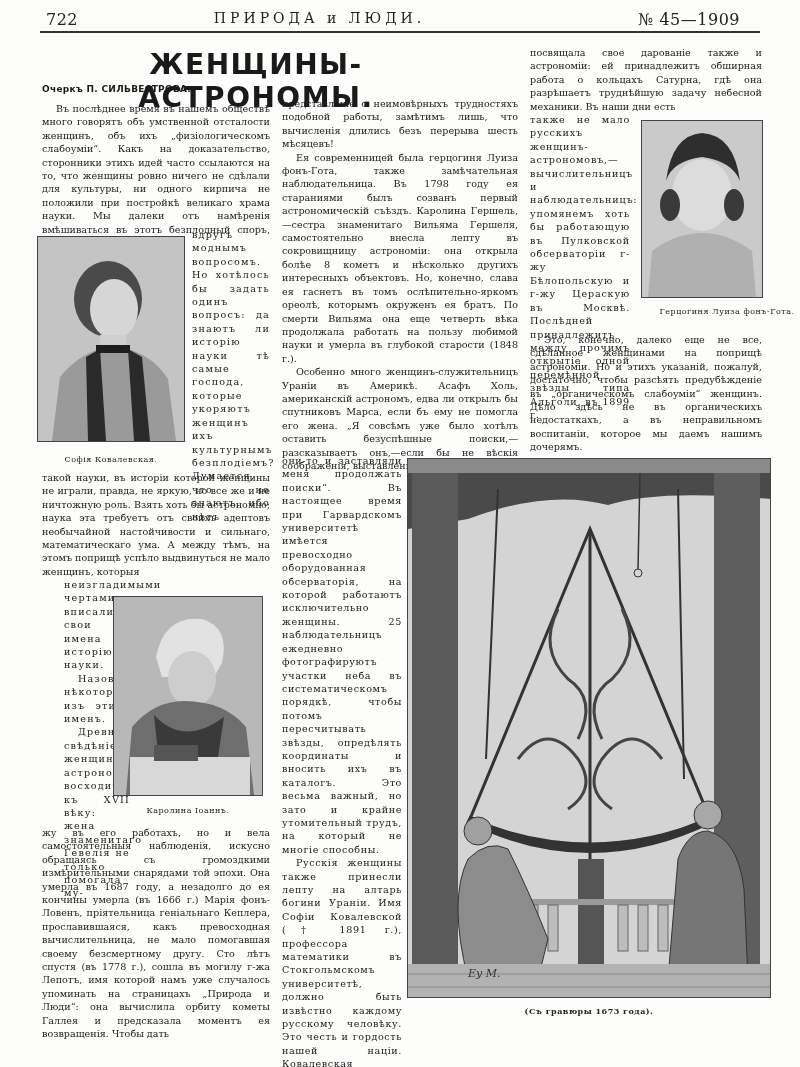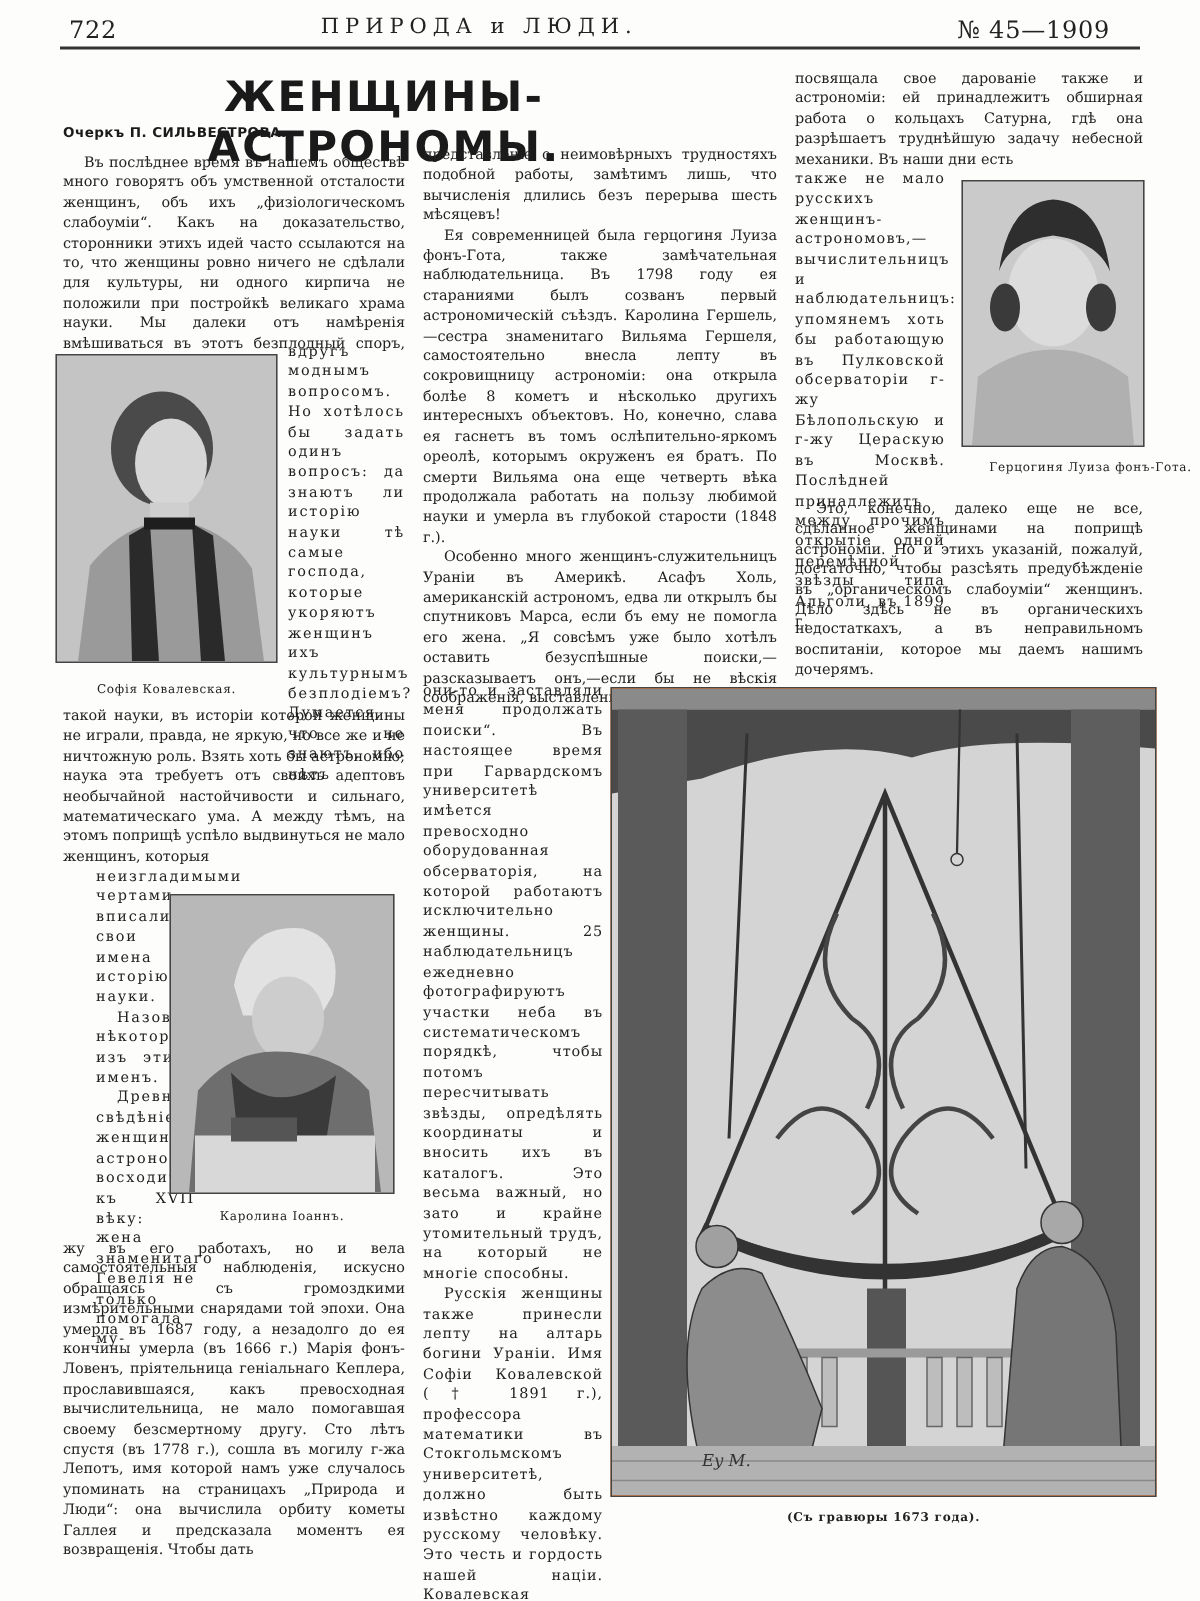--- a/index.html
+++ b/index.html
@@ -109,21 +109,21 @@
     <ellipse cx="92" cy="84" rx="10" ry="16" fill="#3a3a3a"></ellipse>
     <path d="M6 176 L10 130 Q34 112 60 112 Q86 112 110 130 L114 176 Z" fill="#b0b0b0"></path>
   </svg>
 </div>
 <div class="abs caption" style="left:656px; top:307px; width:142px;">Герцогиня Луиза фонъ-Гота.</div>
 
 <div class="abs txt" style="left:530px; top:333px; width:232px;">
   <p>Это, конечно, далеко еще не все, сдѣланное женщинами на поприщѣ астрономiи. Но и этихъ указанiй, пожалуй, достаточно, чтобы разсѣять предубѣжденiе въ „органическомъ слабоумiи“ женщинъ. Дѣло здѣсь не въ органическихъ недостаткахъ, а въ неправильномъ воспитанiи, которое мы даемъ нашимъ дочерямъ.</p>
 </div>
 
-<div class="abs fig" style="left:407px; top:458px; width:364px; height:540px; background:#f97316;">
+<div class="abs fig" style="left:407px; top:458px; width:364px; height:540px; background:#ec4899;">
   <svg width="362" height="538" viewBox="0 0 362 538">
     <rect width="362" height="538" fill="#d4d4d4"></rect>
 
     <rect x="0" y="0" width="362" height="14" fill="#8a8a8a"></rect>
     <path d="M0 14 L362 14 L362 40 Q250 30 200 46 Q140 30 60 60 L0 70 Z" fill="#4a4a4a"></path>
     <rect x="4" y="14" width="46" height="510" fill="#5a5a5a"></rect>
     <rect x="306" y="14" width="46" height="510" fill="#5e5e5e"></rect>
 
     <line x1="90" y1="30" x2="78" y2="300" stroke="#333" stroke-width="2"></line>
     <line x1="270" y1="30" x2="276" y2="320" stroke="#333" stroke-width="2"></line>

